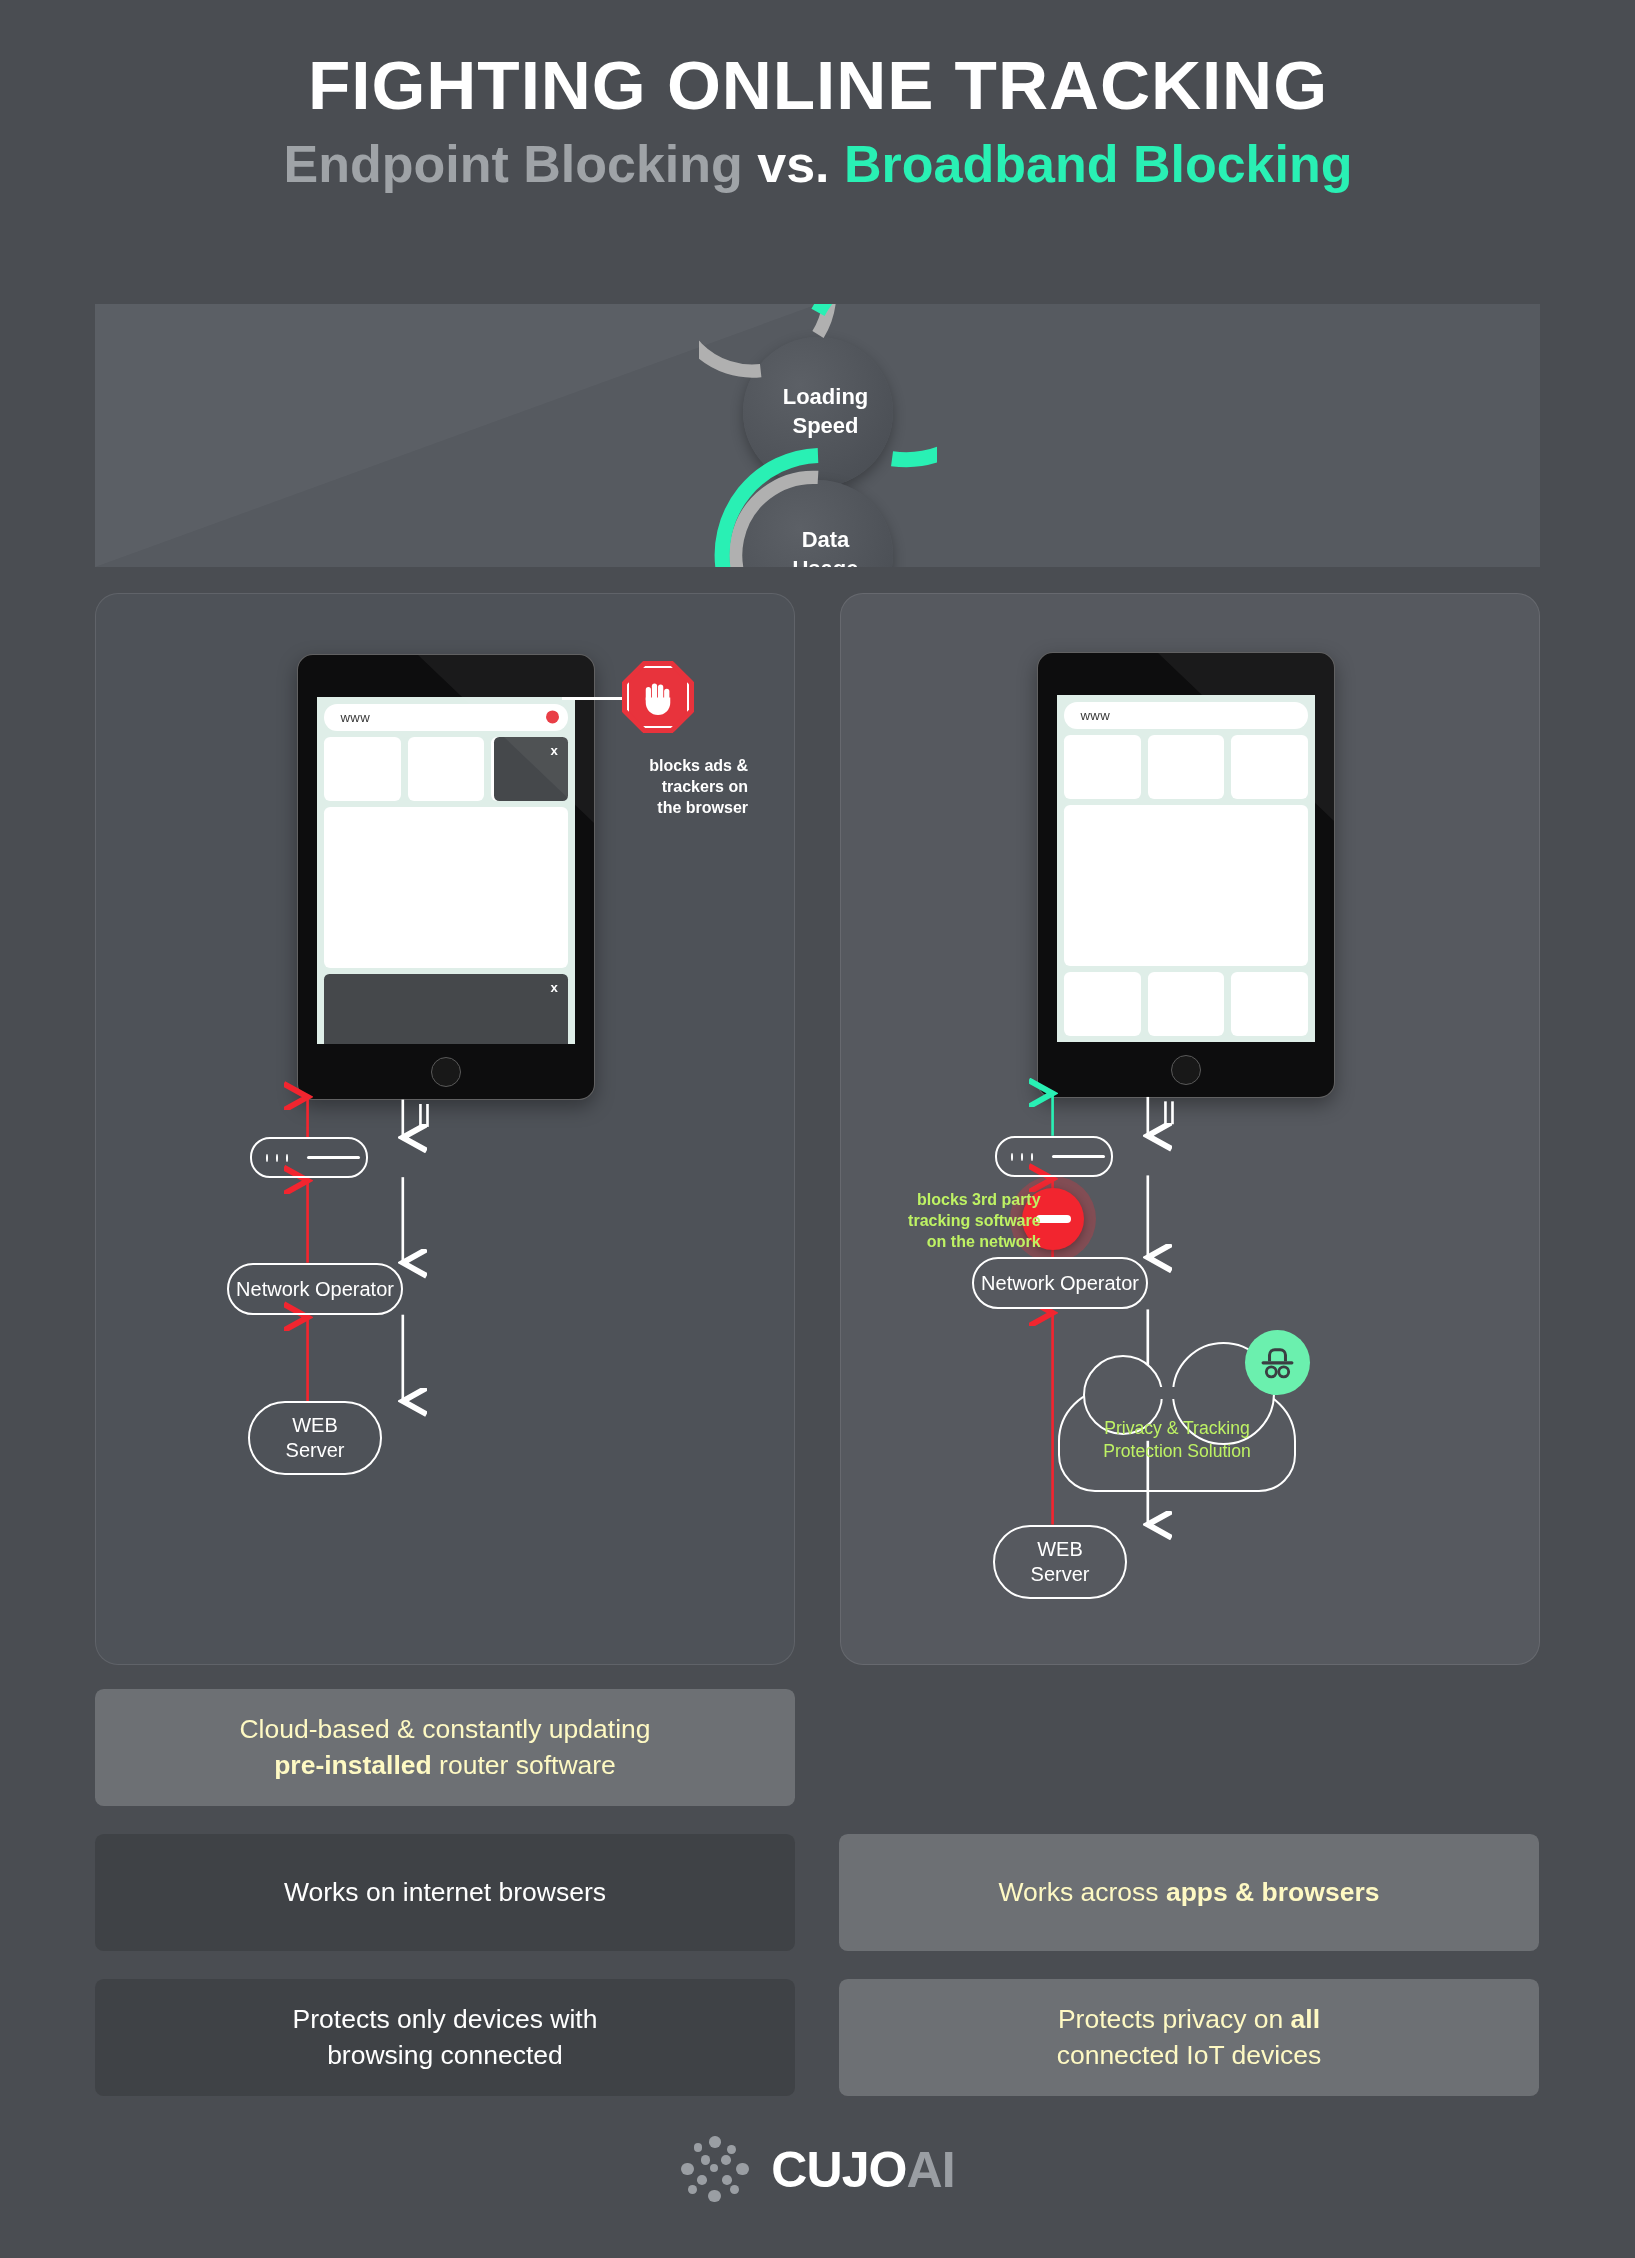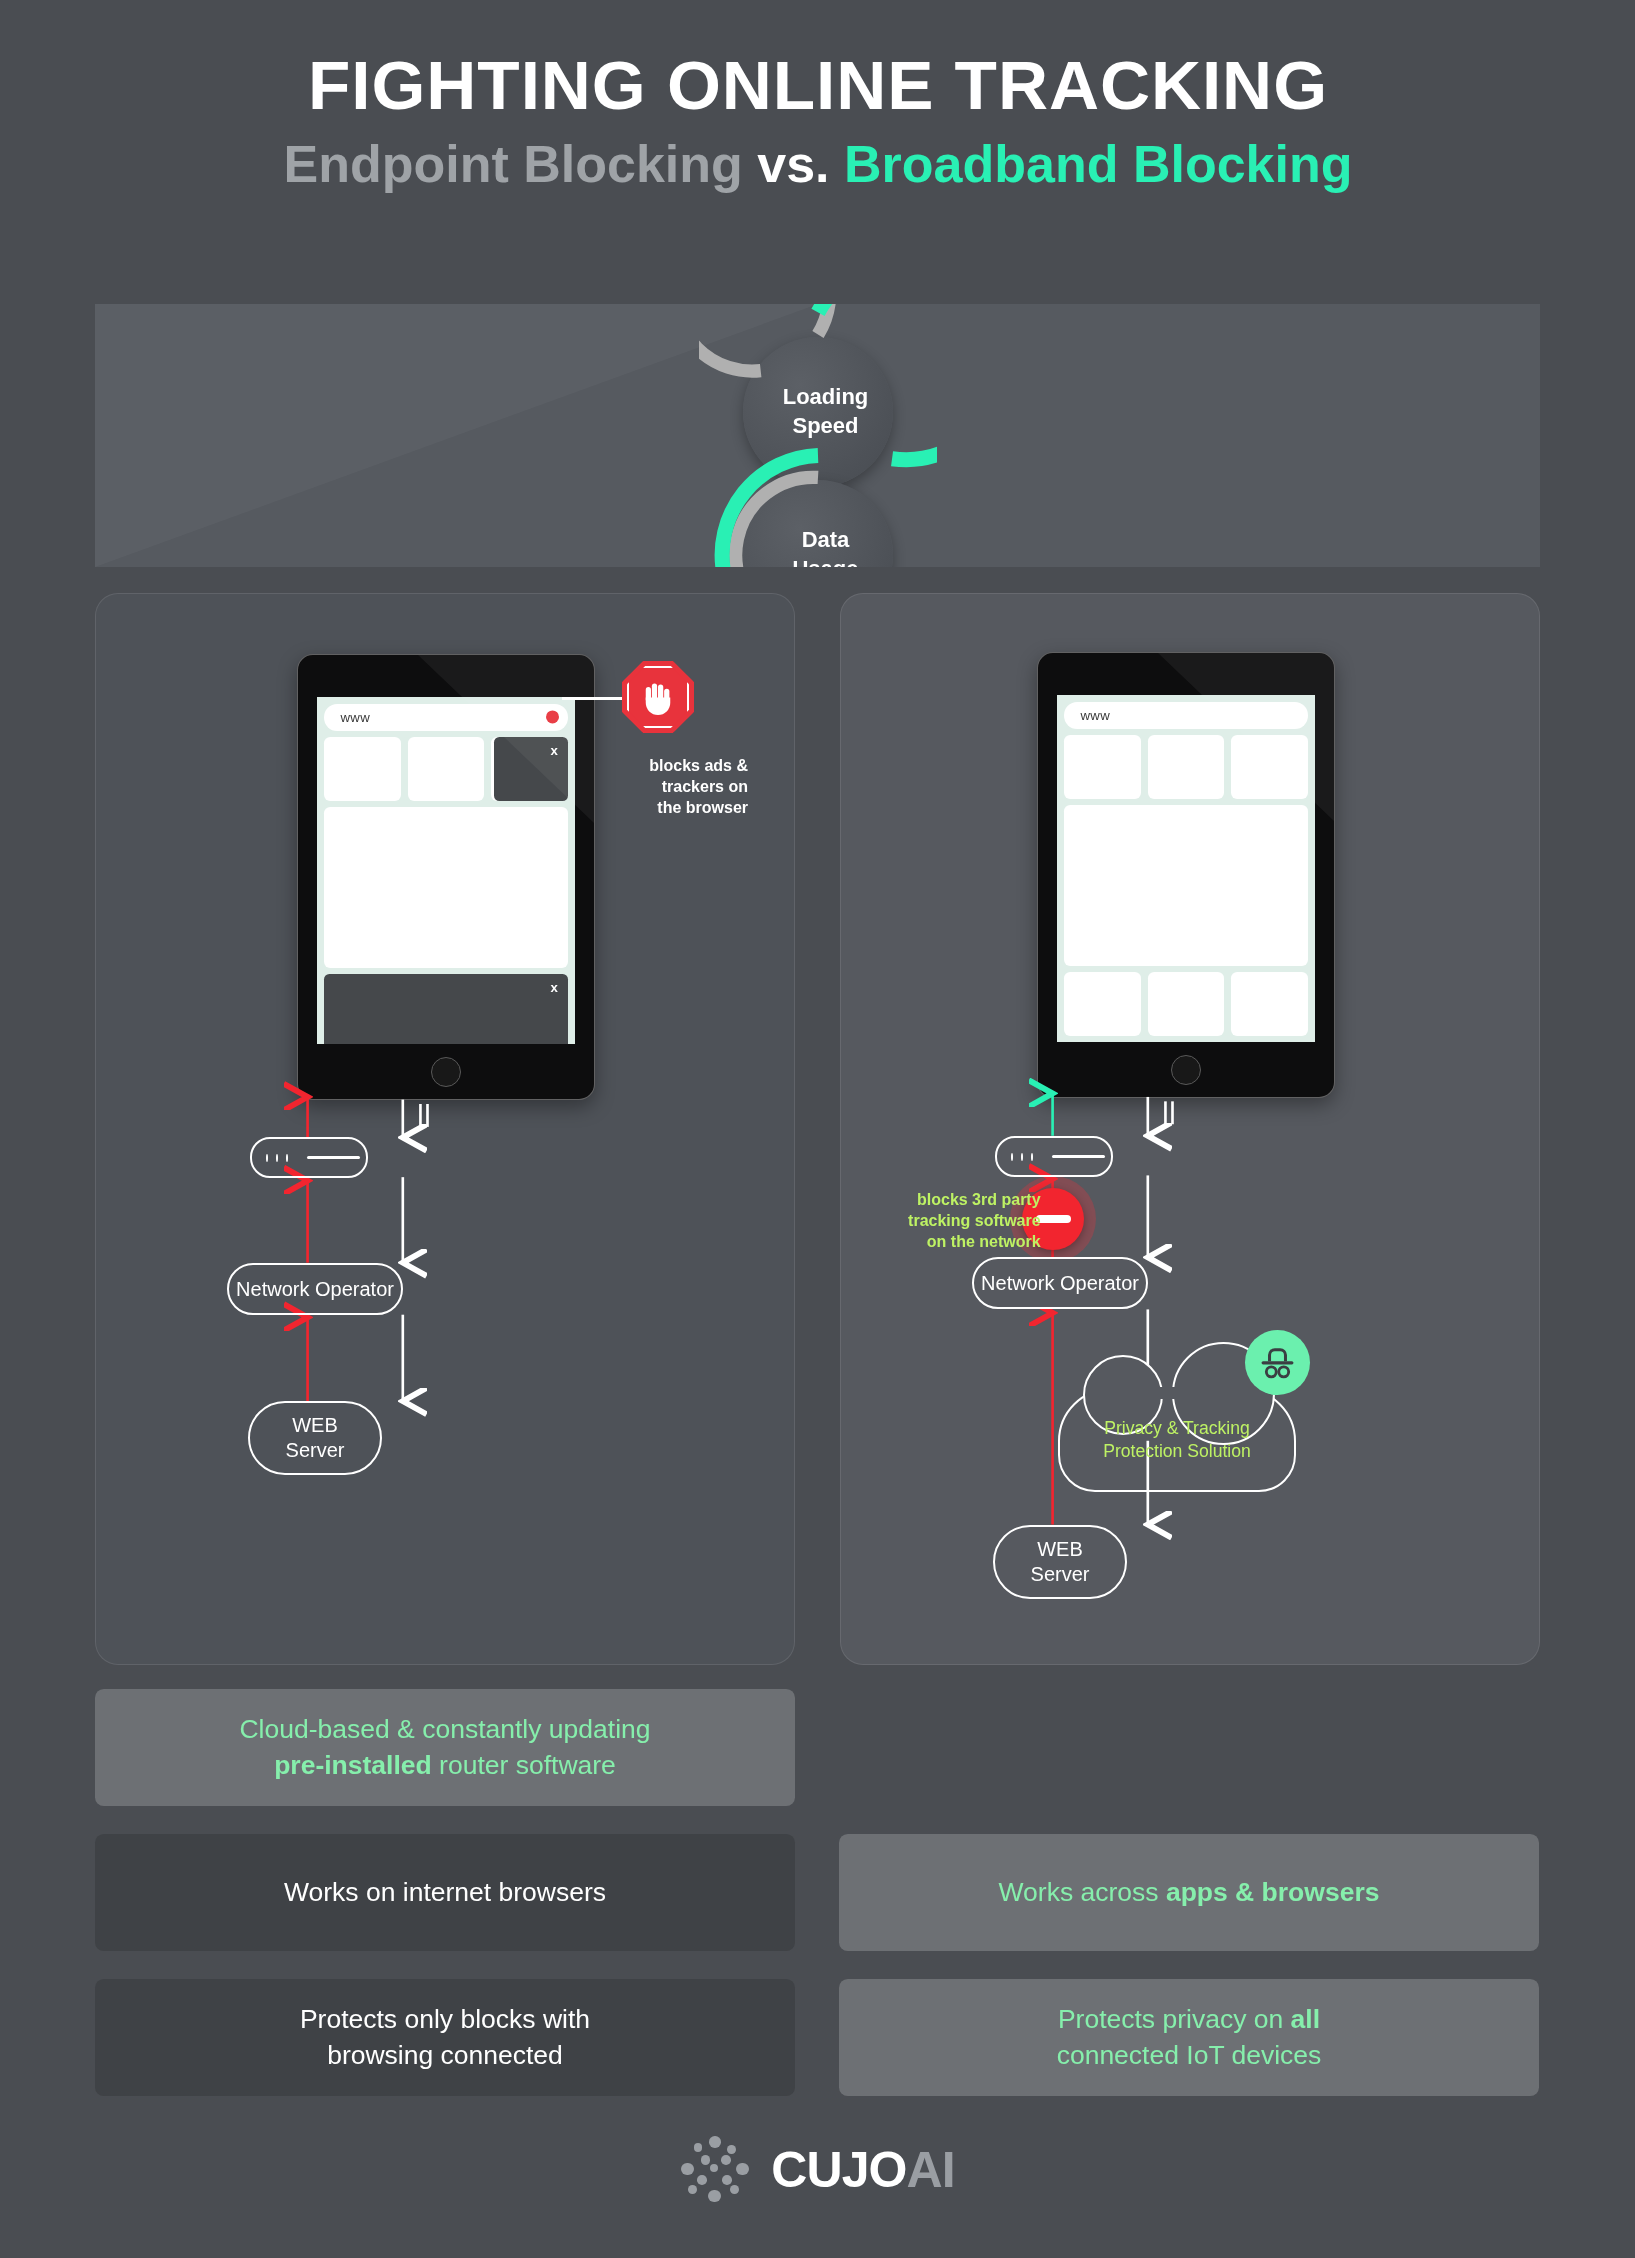--- a/index.html
+++ b/index.html
@@ -196,21 +196,21 @@
 
   
   .bars { position:absolute; left:95px; top:1689px; width:1445px; }
   .bar-row { display:flex; gap:44px; margin-bottom:28px; }
   .bar {
     width:700px; height:117px; border-radius:8.8px;
     display:flex; align-items:center; justify-content:center;
     text-align:center; font-size:26.5px; line-height:1.35; padding:0 26.5px;
   }
   .bar-left  { background:#3f4246; color:#ffffff; }
-  .bar-right { background:#6d7074; color:#86efac; }
+  .bar-right { background:#6d7074; color:#fef9c3; }
   .bar b { font-weight:bold; }
 
   
   .footer {
     position:absolute; left:0; bottom:55px; width:1636px;
     display:flex; align-items:center; justify-content:center; gap:23px;
   }
   .logo-mark { position:relative; width:67px; height:67px; }
   .logo-mark span {
     position:absolute; border-radius:50%; background:#9a9ea3; display:block;
@@ -474,21 +474,21 @@
     <div class="bar bar-right">
       <div>
         <span>Works across </span><b>apps &amp; browsers</b>
       </div>
     </div>
   </div>
 
   <div class="bar-row">
     <div class="bar bar-left">
       <div>
-        <span>Protects only blocks with</span><br>
+        <span>Protects only devices with</span><br>
         <span>browsing connected</span>
       </div>
     </div>
     <div class="bar bar-right">
       <div>
         <span>Protects privacy on </span><b>all</b><br>
         <span>connected IoT devices</span>
       </div>
     </div>
   </div>

